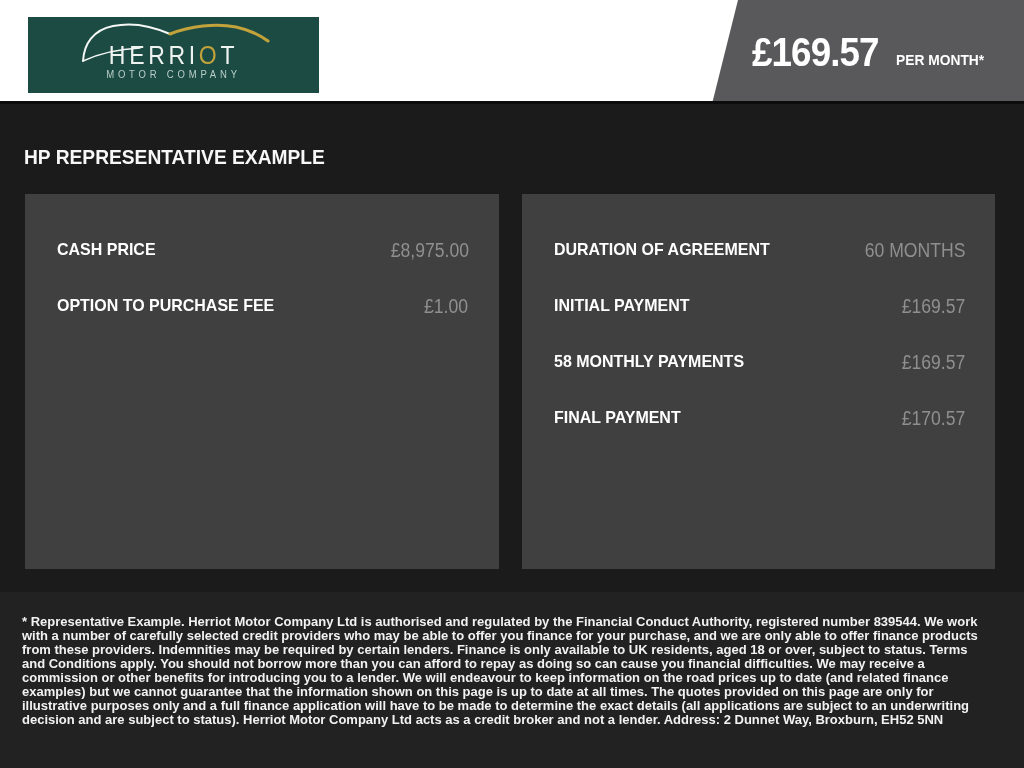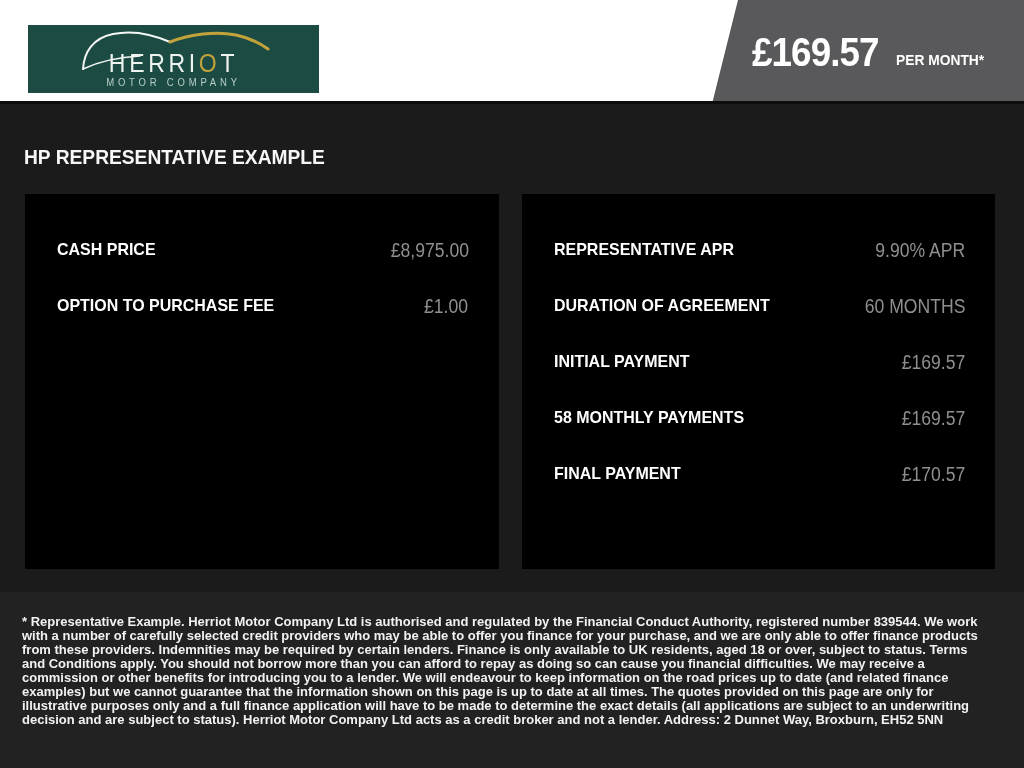--- a/index.html
+++ b/index.html
@@ -15,24 +15,23 @@
   .header {
     position: relative;
     height: 104px;
     background: #ffffff;
     border-bottom: 3px solid #0c0c0c;
     overflow: hidden;
   }
   .logo {
     position: absolute;
     left: 28px; top: 17px;
-    width: 291px; height: 68px;
+    width: 291px; height: 76px;
     background: #1c4b44;
     cursor: pointer;
-    margin-top: 8px;
   }
   .logo svg { position: absolute; left: 0; top: 0; }
   .logo-name {
     position: absolute;
     left: 0; right: 0; top: 24px;
     text-align: center;
     color: #eef3f0;
     font-size: 25px;
     font-weight: 400;
     letter-spacing: 4px;
@@ -93,21 +92,21 @@
     white-space: nowrap;
   }
   .panels {
     display: flex;
     gap: 23px;
     margin: 25px 29px 0 25px;
   }
   .panel {
     flex: 1;
     height: 375px;
-    background: #000000;
+    background: #404040;
     padding: 28px 30px 0 32px;
   }
   .row {
     height: 56px;
     display: flex;
     align-items: center;
     justify-content: space-between;
   }
   .lbl {
     color: #ffffff;
@@ -177,24 +176,20 @@
           <span class="val">£8,975.00</span>
         </div>
         <div class="row">
           <span class="lbl">OPTION TO PURCHASE FEE</span>
           <span class="val">£1.00</span>
         </div>
       </div>
 
       <div class="panel">
         <div class="row">
-          <span class="lbl">REPRESENTATIVE APR</span>
-          <span class="val">9.90% APR</span>
-        </div>
-        <div class="row">
           <span class="lbl">DURATION OF AGREEMENT</span>
           <span class="val">60 MONTHS</span>
         </div>
         <div class="row">
           <span class="lbl">INITIAL PAYMENT</span>
           <span class="val">£169.57</span>
         </div>
         <div class="row">
           <span class="lbl">58 MONTHLY PAYMENTS</span>
           <span class="val">£169.57</span>

